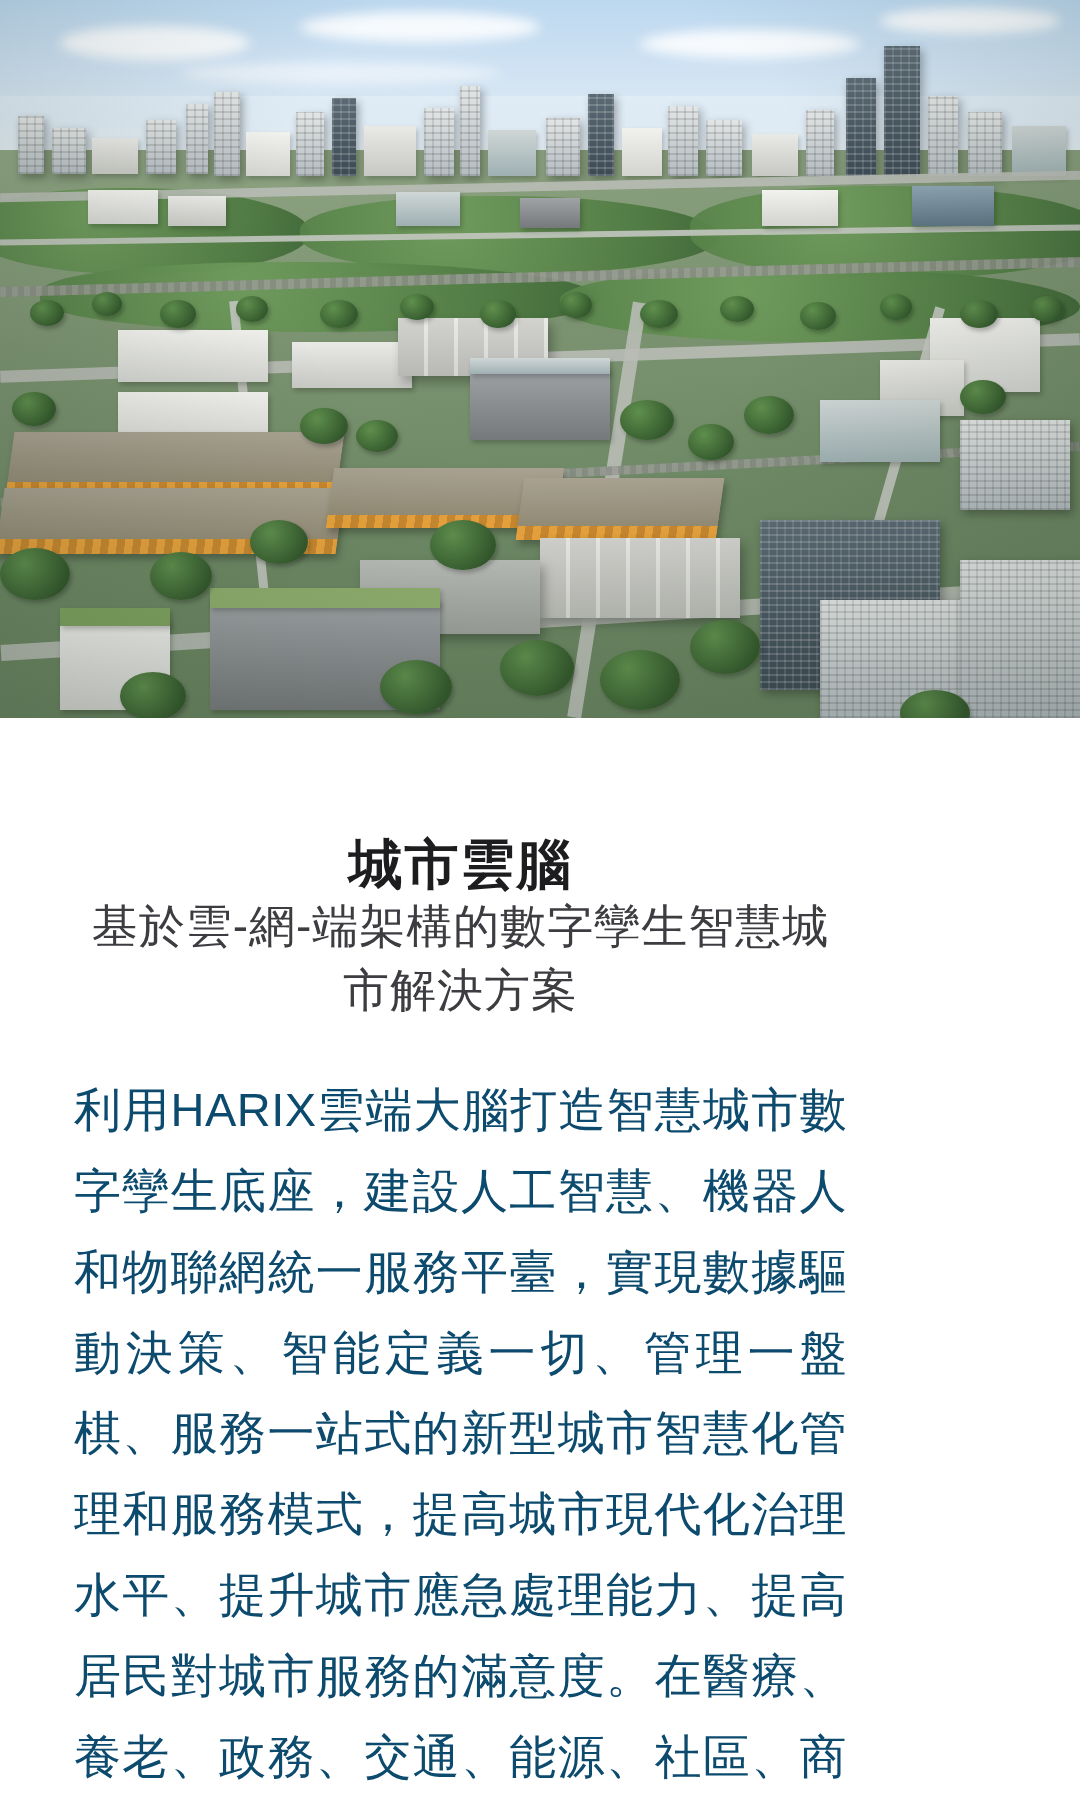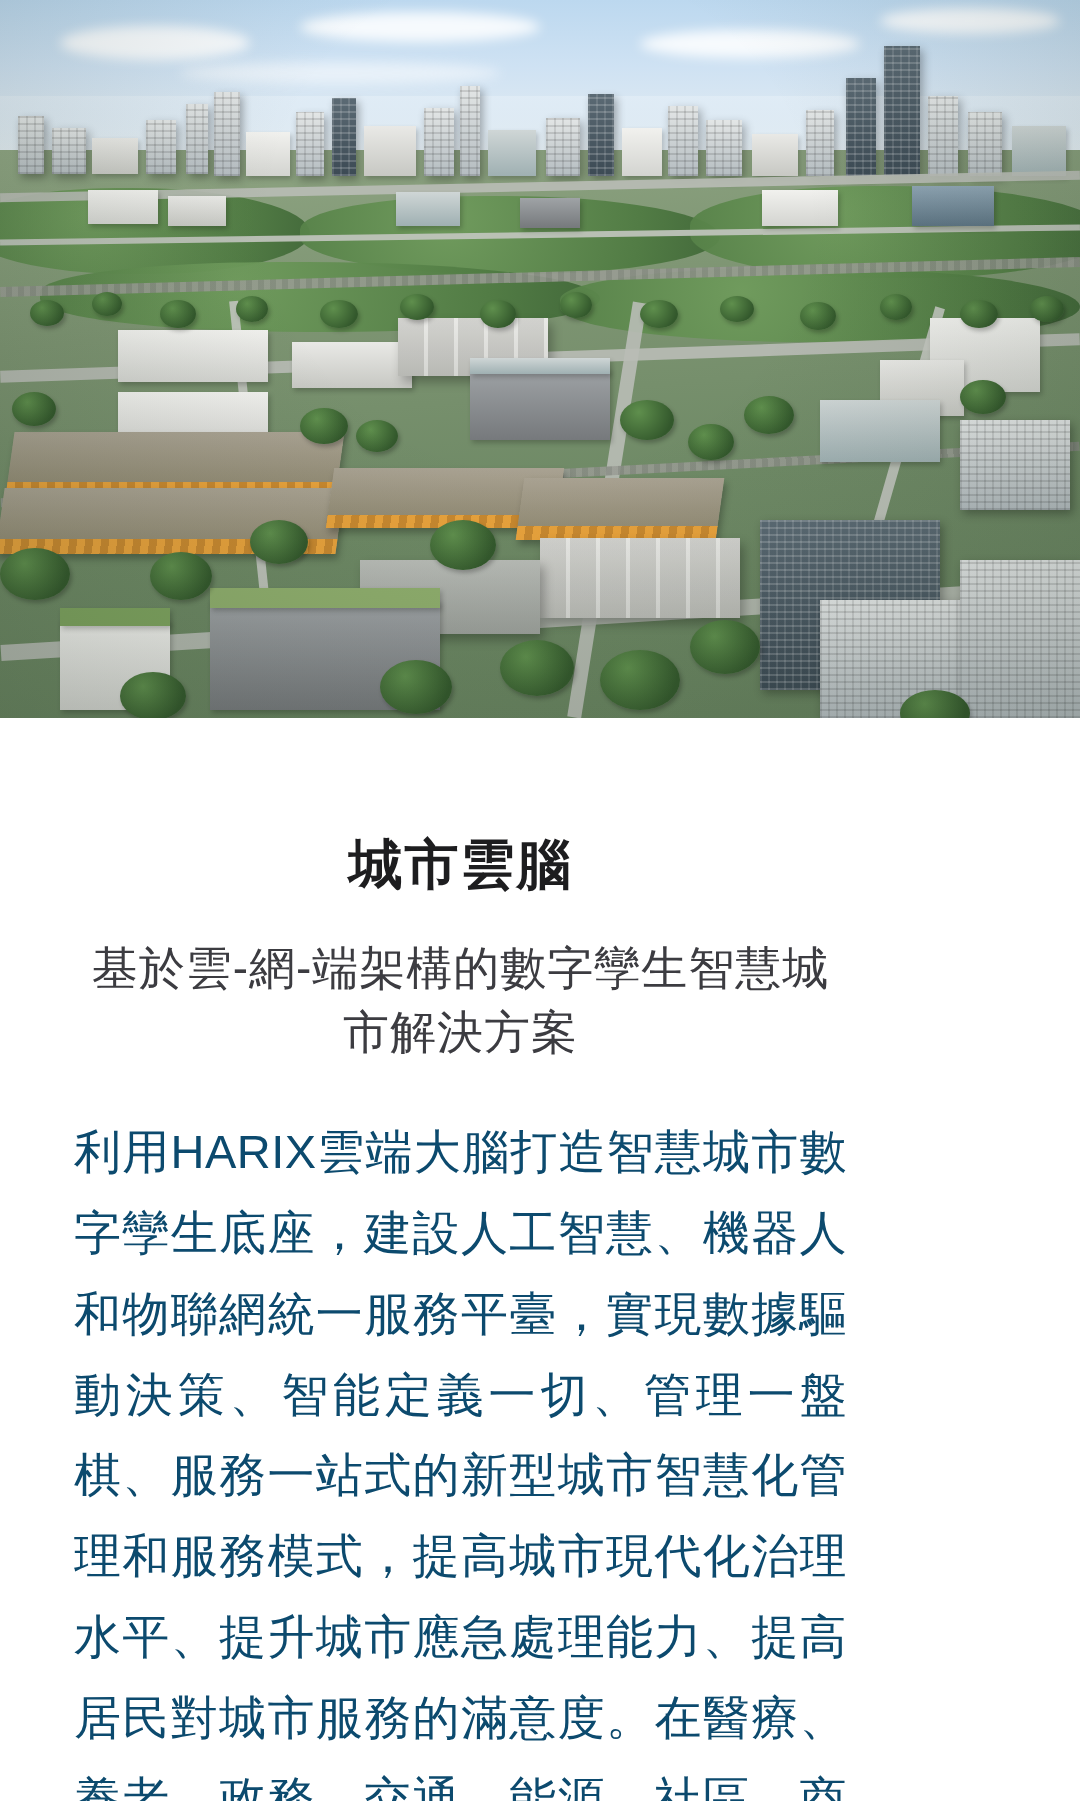--- a/index.html
+++ b/index.html
@@ -167,21 +167,20 @@
     margin-top: 115px;
     text-align: center;
     font-size: 54px;
     line-height: 1.15;
     font-weight: 700;
     color: #1d1d1f;
     letter-spacing: 2px;
   }
 
   .subtitle {
-    margin-top: 42px;
     text-align: center;
     font-size: 46px;
     line-height: 1.38;
     font-weight: 400;
     color: #3c3c41;
     letter-spacing: 1px;
     padding: 0 20px;
   }
 
   .body-text {

